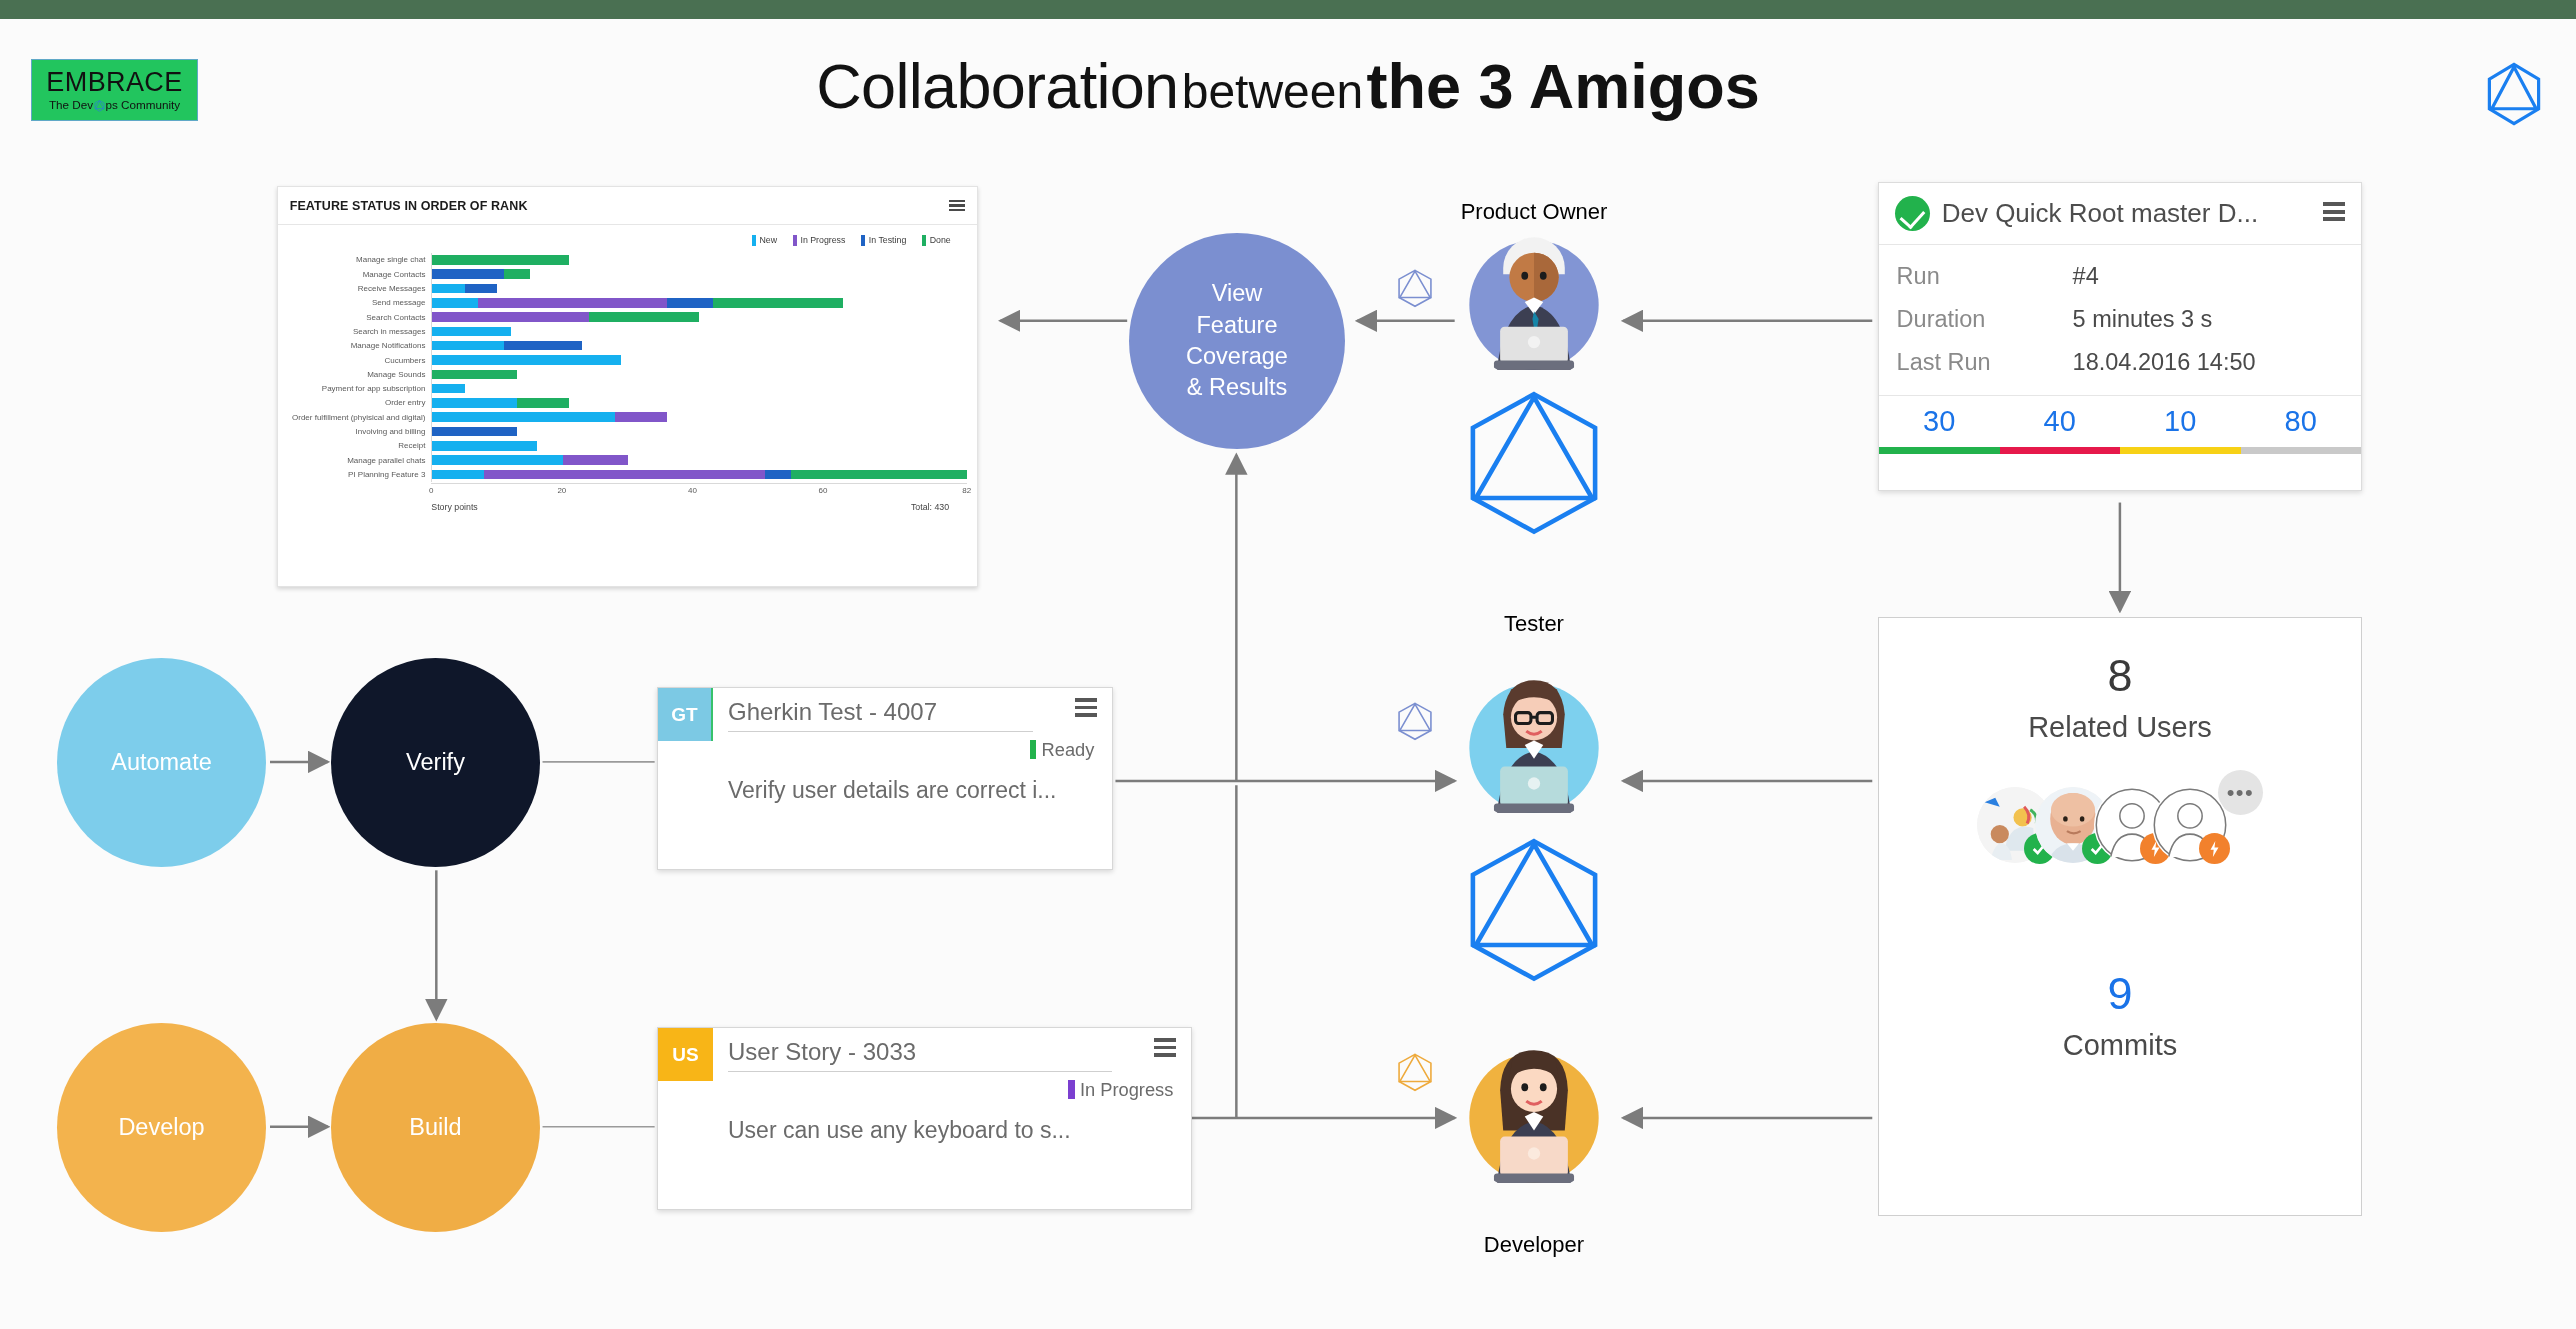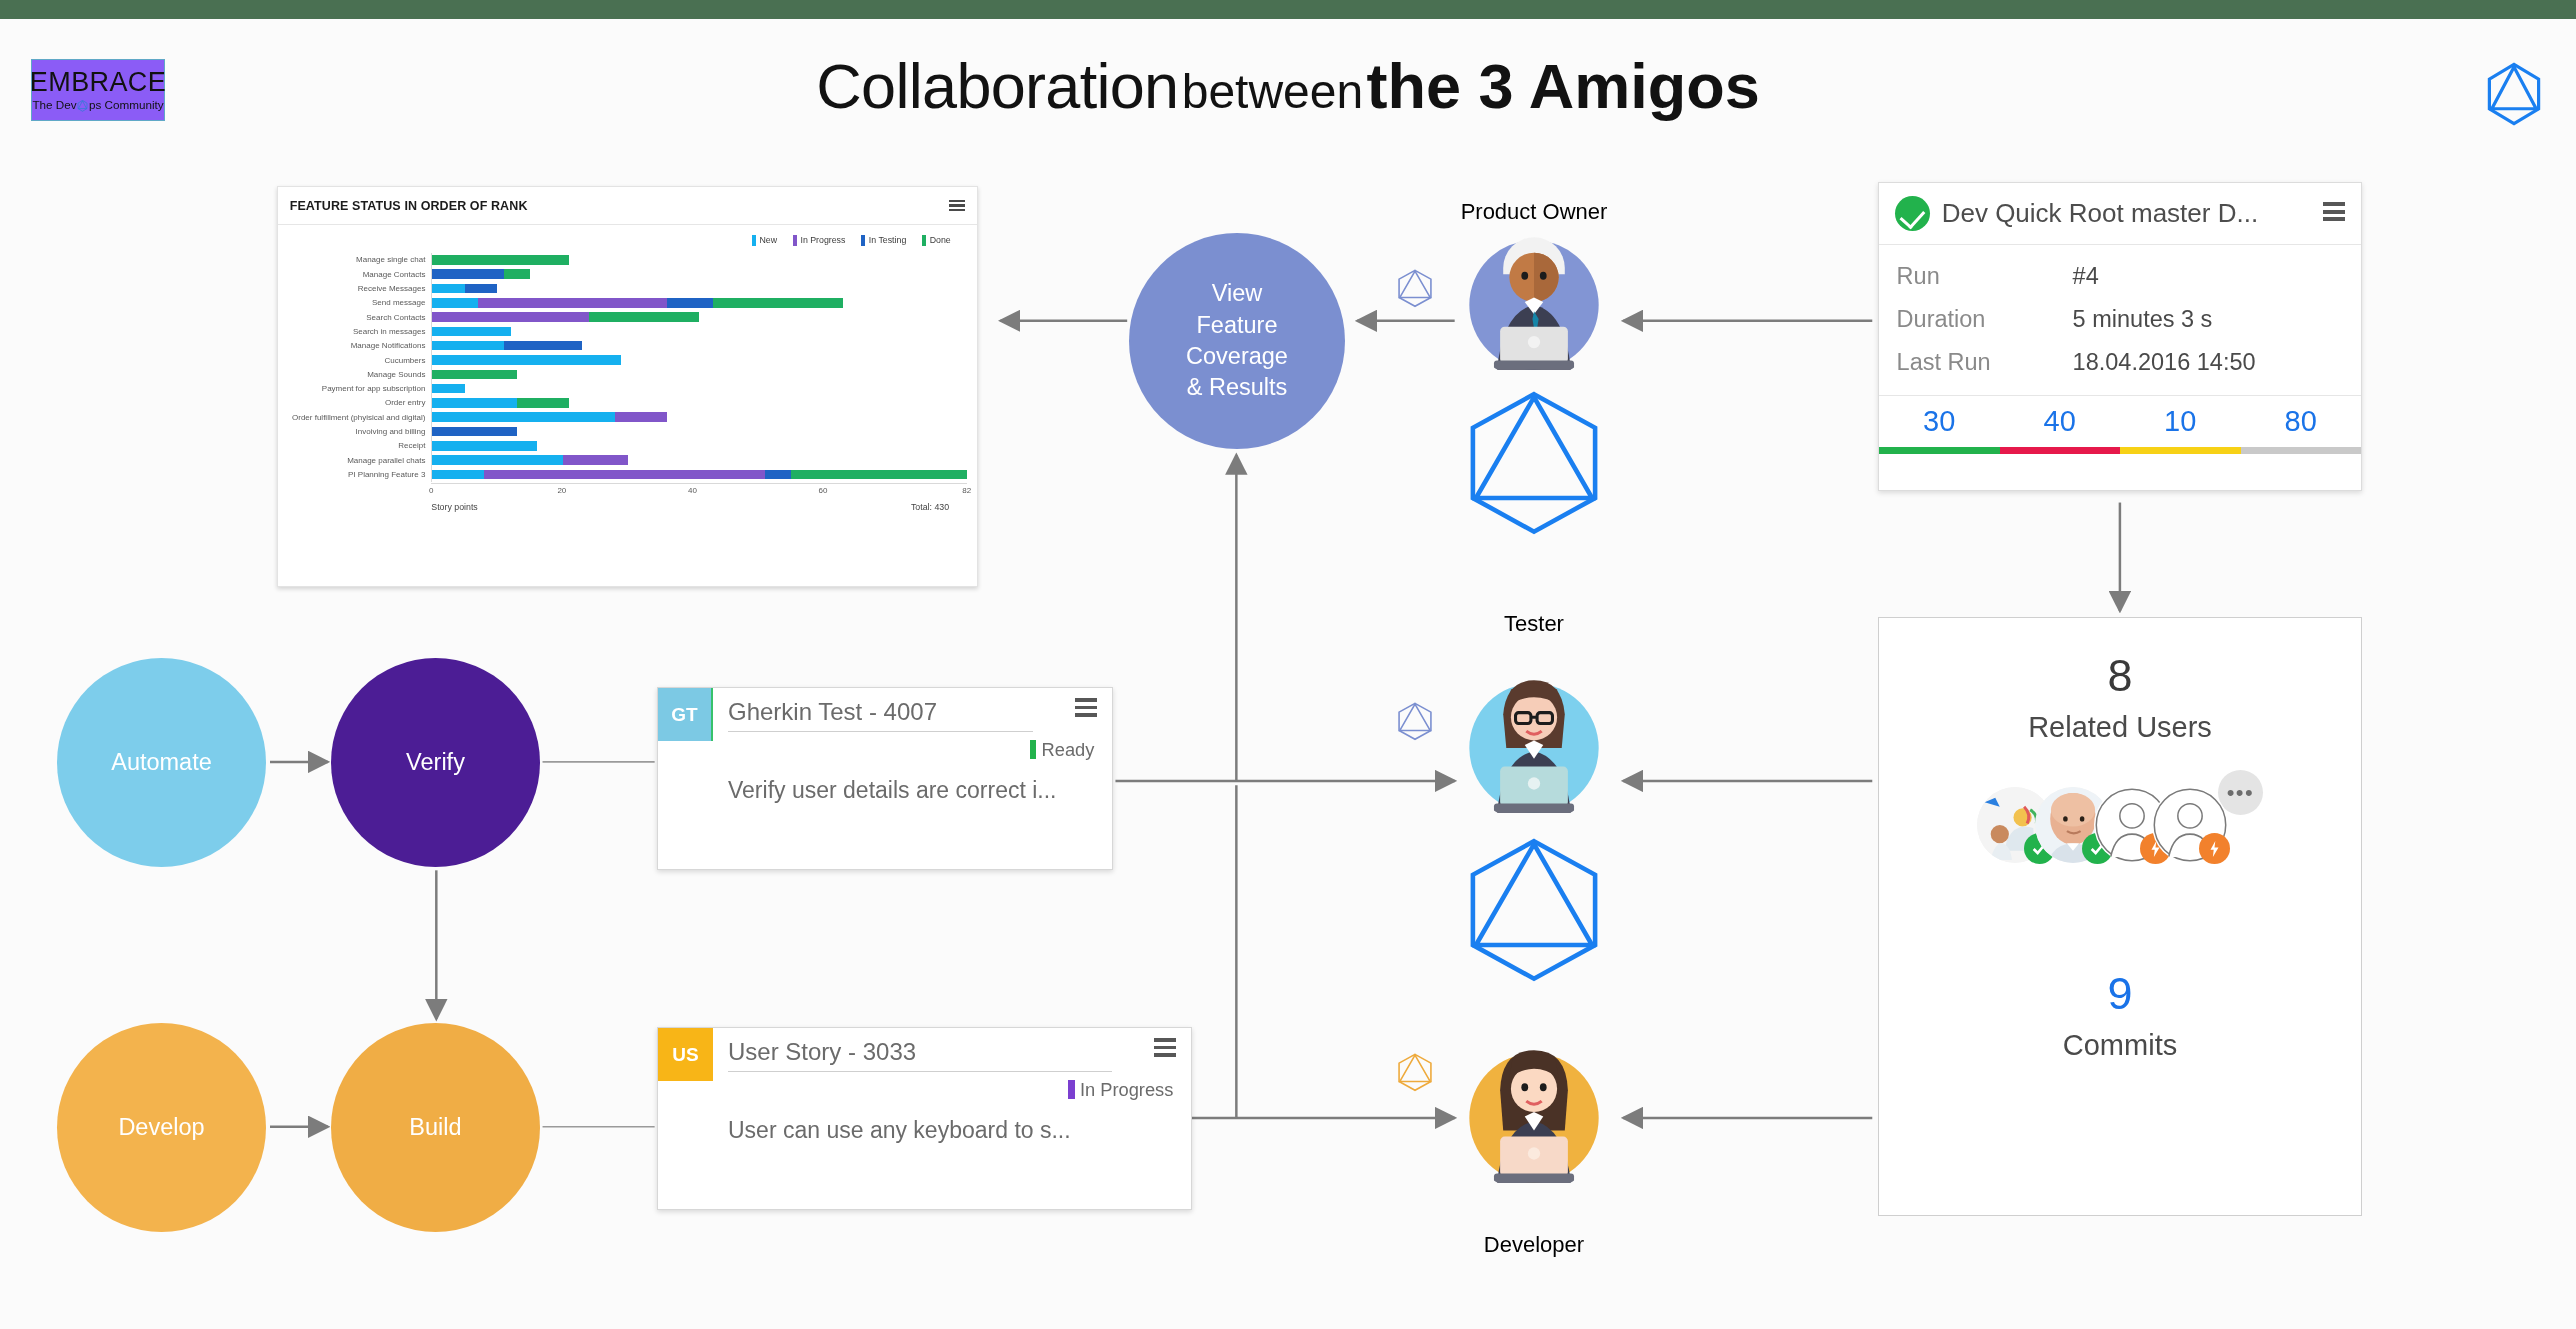--- a/index.html
+++ b/index.html
@@ -9,22 +9,22 @@
     font-family: "Liberation Sans", sans-serif;
     background: #fafafa;
     position: relative;
     overflow: hidden;
   }
   .topbar { position:absolute; left:0; top:0; width:2576px; height:19px; background:#4a7052; }
   .canvas { position:absolute; left:0; top:19px; width:2576px; height:1310px; background:#fbfbfb; }
 
   
   .logo-box {
-    position:absolute; left:31px; top:40px; width:134px; height:62px;
-    border:1.5px solid #5fa8c7; background:#8b5cf6;
+    position:absolute; left:31px; top:40px; width:167px; height:62px;
+    border:1.5px solid #5fa8c7; background:#22c55e;
     display:flex; flex-direction:column; align-items:center; justify-content:center;
   }
   .logo-word { font-size:27px; letter-spacing:0.4px; color:#111; line-height:1; font-family:"Liberation Sans", sans-serif; }
   .logo-sub { font-size:11.7px; color:#111; margin-top:2.2px; display:flex; align-items:center; gap:0.7px; }
   .logo-hex { display:inline-block; width:11px; height:11.7px; position:relative; top:1.5px; }
 
   
   .title {
     position:absolute; left:0; top:31px; width:2576px; text-align:center;
     white-space:nowrap; color:#121212;
@@ -71,21 +71,21 @@
   .tick { position:absolute; top:1.5px; transform:translateX(-50%); font-size:8px; color:#5a5a5a; }
   .xcap { display:flex; margin-top:4.4px; }
   .xcap .pad { width:143px; }
   .xcap .mid { flex:1; text-align:left; font-size:8.8px; color:#444; }
   .xcap .tot { position:absolute; right:17.6px; font-size:8.8px; color:#444;margin-left:7px; }
 
   
   .circ { position:absolute; border-radius:50%; display:flex; align-items:center; justify-content:center;
           color:#fff; font-size:23.5px; font-weight:400; }
   .c-automate { left:57px;  top:639px; width:209px; height:209px; background:#7dcdeb; }
-  .c-verify   { left:331px; top:639px; width:209px; height:209px; background:#4c1d95; }
+  .c-verify   { left:331px; top:639px; width:209px; height:209px; background:#0f172a; }
   .c-develop  { left:57px;  top:1004px; width:209px; height:209px; background:#f3b34d; }
   .c-build    { left:331px; top:1004px; width:209px; height:209px; background:#f0ad45; }
 
   .c-view {
     position:absolute; left:1129px; top:214px; width:216px; height:216px;
     background:#7b8fd0; border-radius:50%;
     display:flex; align-items:center; justify-content:center; text-align:center;
     color:#fff; font-size:23.5px; line-height:1.34;
   }
 

